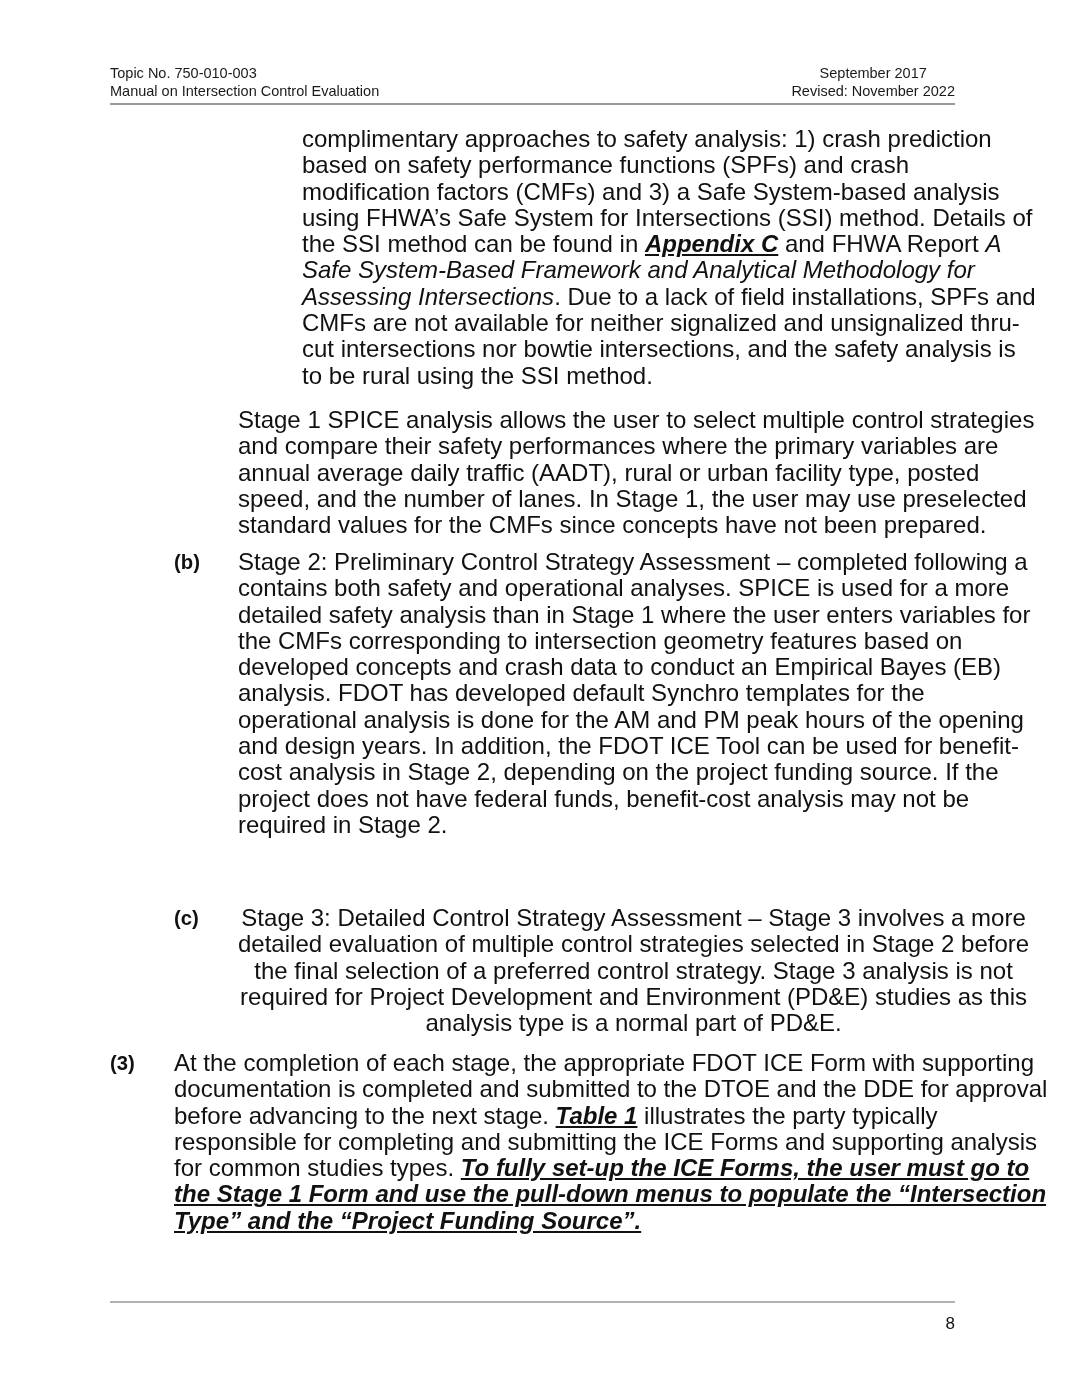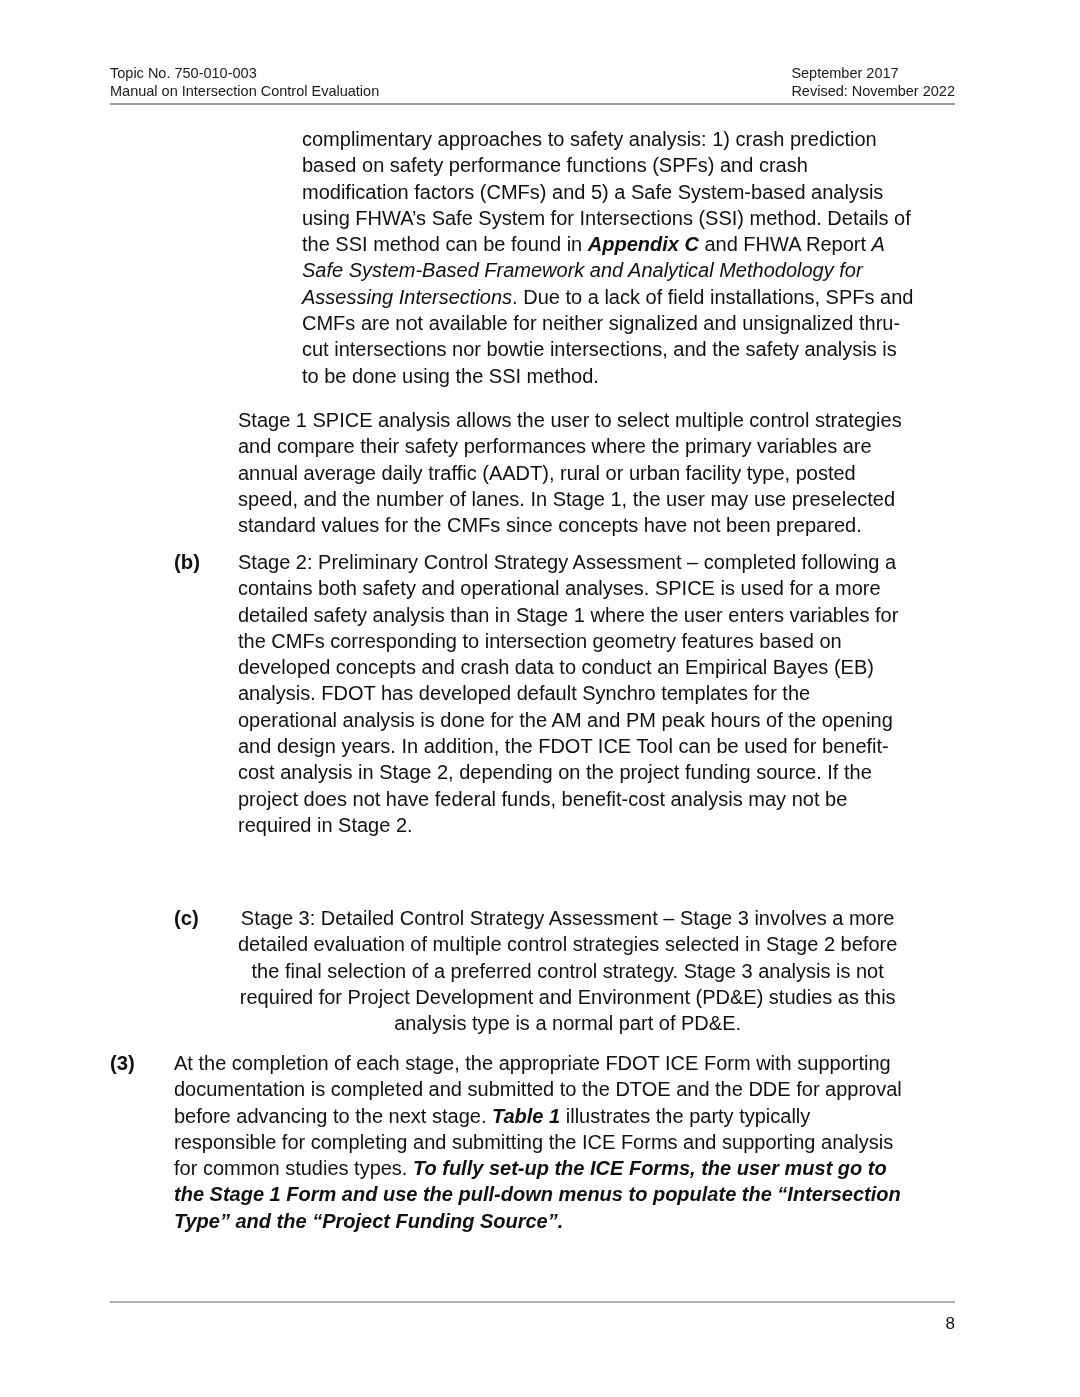--- a/index.html
+++ b/index.html
@@ -1,55 +1,55 @@
 <!DOCTYPE html>
 <html><head>
   <meta charset="utf-8">
   <style>
     html, body { margin: 0; padding: 0; background: #ffffff; }
     body { width: 1080px; height: 1397px; position: relative; overflow: hidden;
            font-family: "Liberation Sans", sans-serif; color: #111111; }
     .hdr { position: absolute; top: 64px; left: 110px; width: 845px; font-size: 14.5px; line-height: 18px; color: #1a1a1a; }
     .hdr .l { position: absolute; left: 0; top: 0; }
-    .hdr .r { position: absolute; right: 0; top: 0; text-align: left; }
+    .hdr .r { position: absolute; right: 0; top: 0; text-align: center; }
     .hdr-rule { position: absolute; top: 103px; left: 110px; width: 845px; height: 2px; background: #9a9a9a; }
     .foot-rule { position: absolute; top: 1301px; left: 110px; width: 845px; height: 2px; background: #b0b0b0; }
     .pnum { position: absolute; top: 1314px; left: 930px; width: 25px; text-align: right; font-size: 17px; }
-    .blk { position: absolute; font-size: 20px; line-height: 26.3px; }
+    .blk { position: absolute; font-size: 24px; line-height: 26.3px; }
     .ln { display: block; white-space: nowrap; }
     .lbl { position: absolute; font-size: 20.3px; line-height: 26.3px; font-weight: bold; }
-    .bi { font-weight: bold; font-style: italic; }
+    .bi { font-weight: bold; font-style: italic; text-decoration: underline; }
     .it { font-style: italic; }
   </style>
 </head>
 <body>
 
 <div class="hdr">
   <div class="l">
     <div>Topic No. 750-010-003</div>
     <div>Manual on Intersection Control Evaluation</div>
   </div>
   <div class="r">
     <div>September 2017</div>
     <div>Revised: November 2022</div>
   </div>
 </div>
 <div class="hdr-rule"></div>
 
 <div class="blk" style="top:126px; left:302px;">
   <span class="ln">complimentary approaches to safety analysis: 1) crash prediction</span>
   <span class="ln">based on safety performance functions (SPFs) and crash</span>
-  <span class="ln">modification factors (CMFs) and 5) a Safe System-based analysis</span>
+  <span class="ln">modification factors (CMFs) and 3) a Safe System-based analysis</span>
   <span class="ln">using FHWA’s Safe System for Intersections (SSI) method. Details of</span>
   <span class="ln"><span>the SSI method can be found in </span><span class="bi">Appendix C</span><span> and FHWA Report </span><span class="it">A</span></span>
   <span class="ln it">Safe System-Based Framework and Analytical Methodology for</span>
   <span class="ln"><span class="it">Assessing Intersections</span><span>. Due to a lack of field installations, SPFs and</span></span>
   <span class="ln">CMFs are not available for neither signalized and unsignalized thru-</span>
   <span class="ln">cut intersections nor bowtie intersections, and the safety analysis is</span>
-  <span class="ln">to be done using the SSI method.</span>
+  <span class="ln">to be rural using the SSI method.</span>
 </div>
 
 <div class="blk" style="top:407px; left:238px;">
   <span class="ln">Stage 1 SPICE analysis allows the user to select multiple control strategies</span>
   <span class="ln">and compare their safety performances where the primary variables are</span>
   <span class="ln">annual average daily traffic (AADT), rural or urban facility type, posted</span>
   <span class="ln">speed, and the number of lanes. In Stage 1, the user may use preselected</span>
   <span class="ln">standard values for the CMFs since concepts have not been prepared.</span>
 </div>
 

